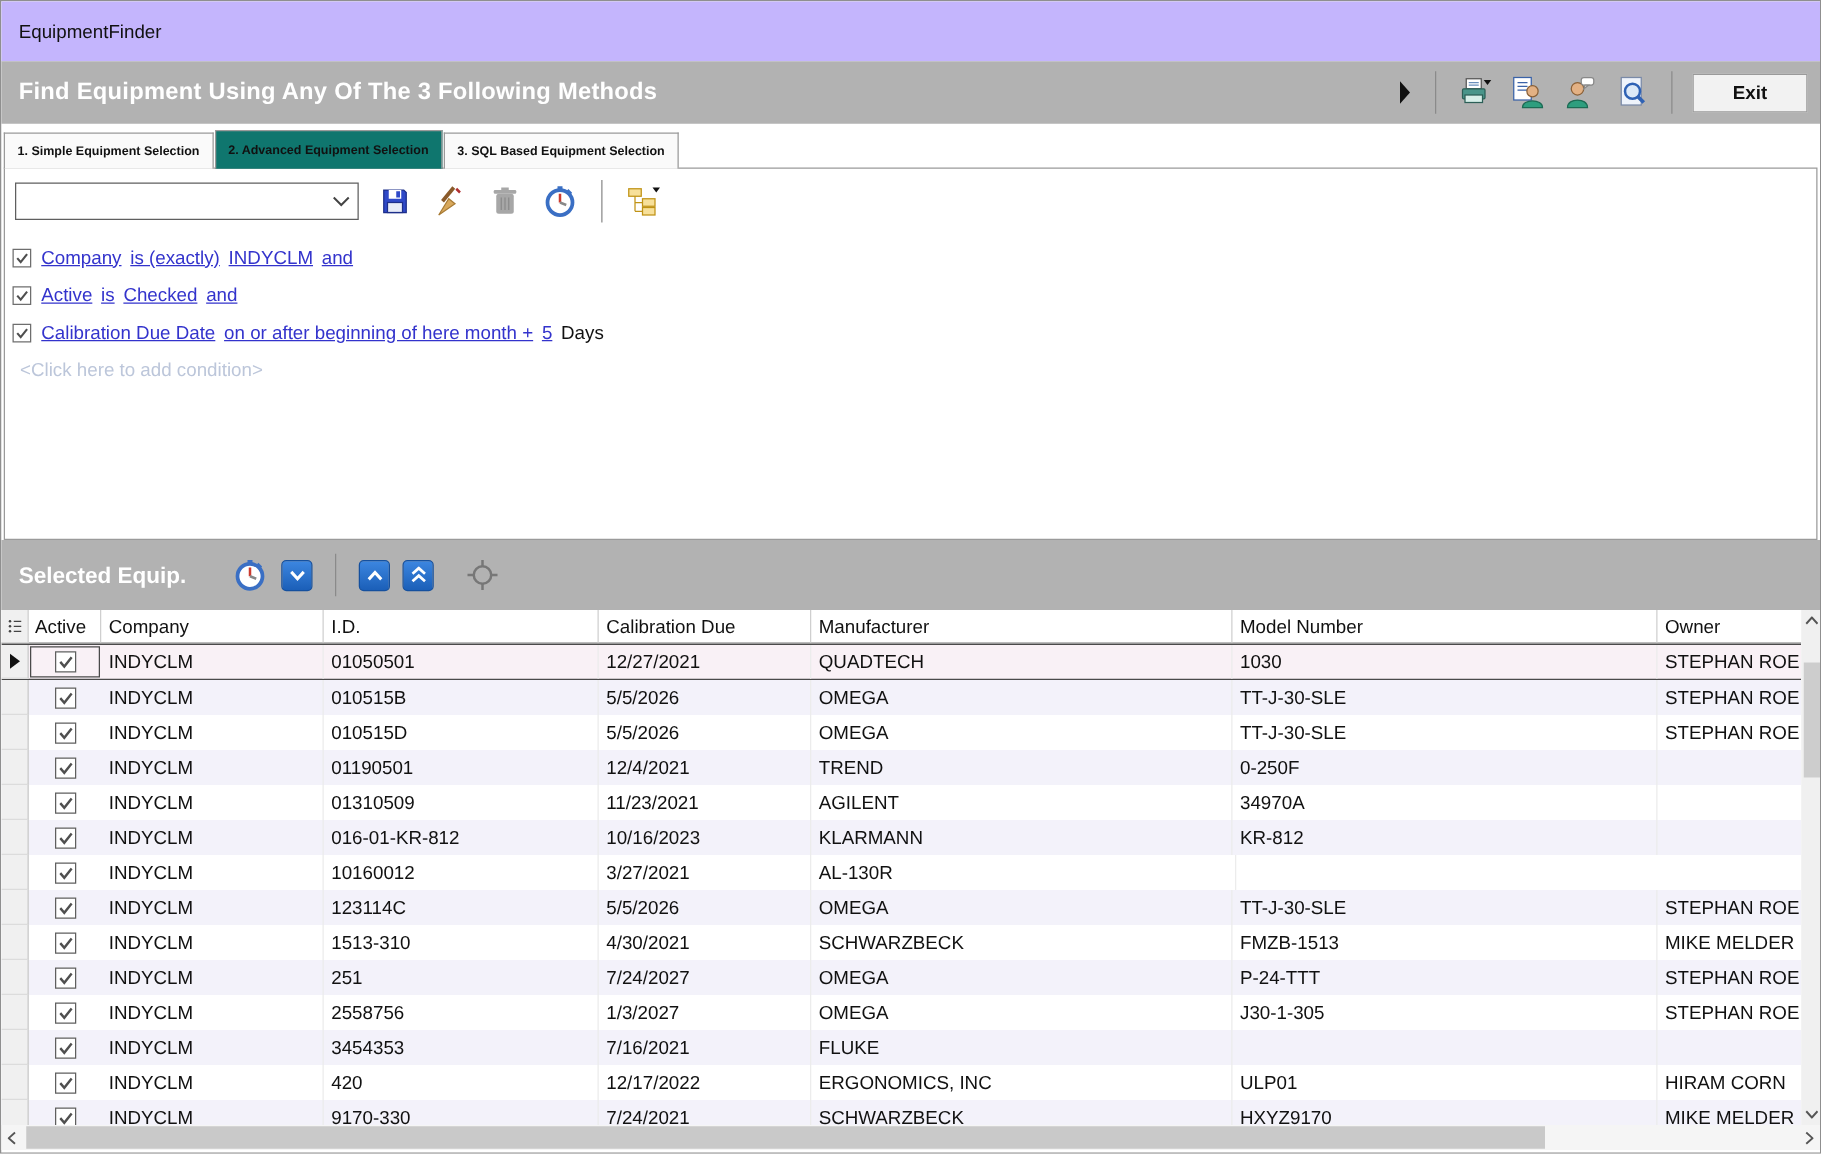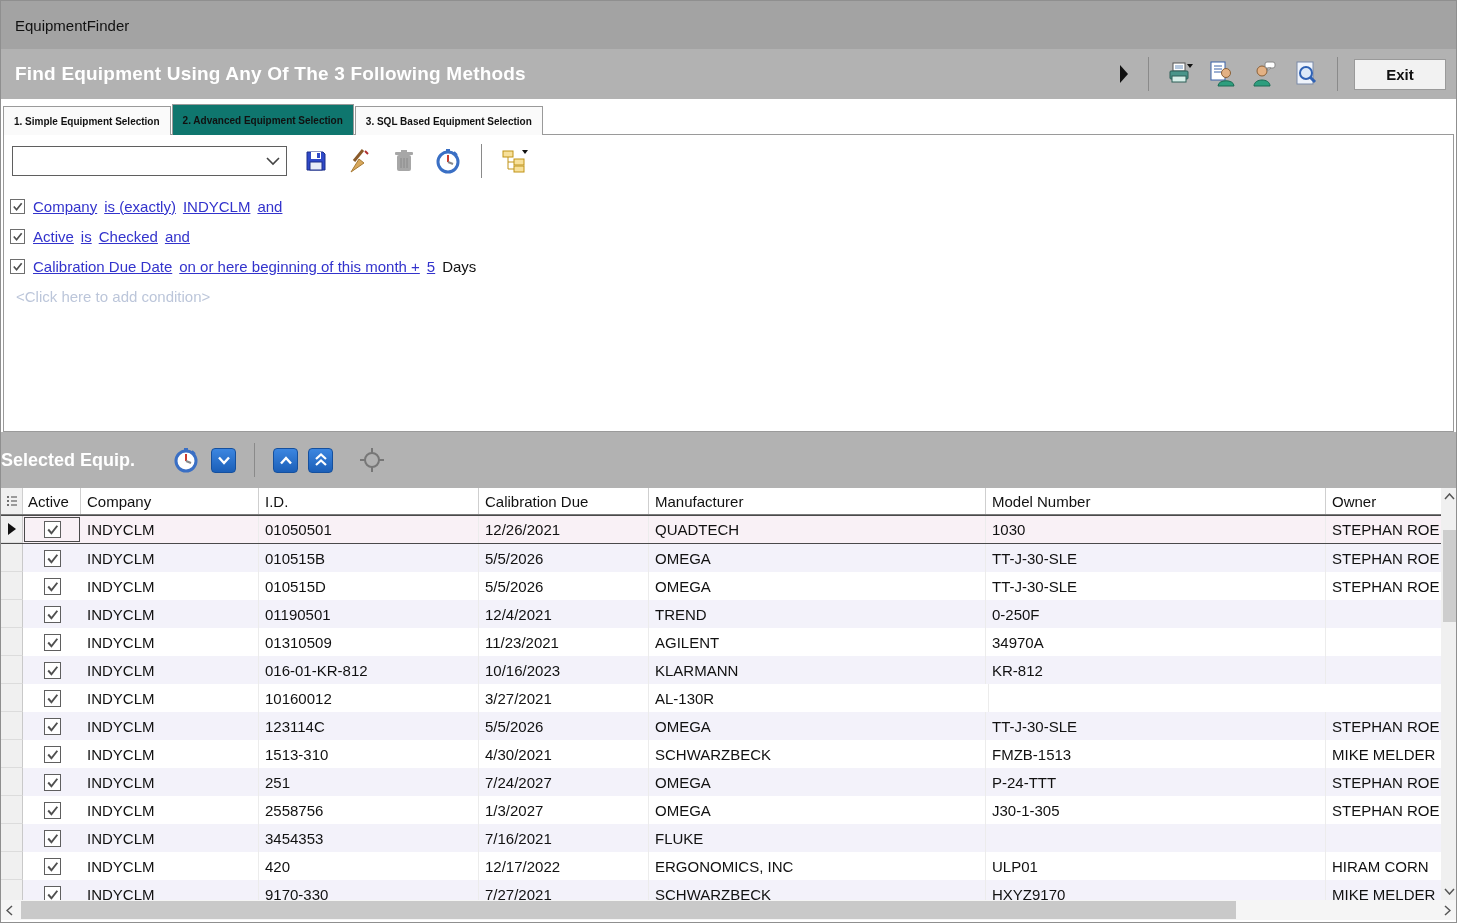--- a/index.html
+++ b/index.html
@@ -1,20 +1,20 @@
 <!DOCTYPE html>
 <html><head>
 <meta charset="utf-8">
 <style>
   * { margin:0; padding:0; box-sizing:border-box; }
   html,body { width:1457px; height:923px; font-family:"Liberation Sans", sans-serif; background:#fff; }
   .window { position:relative; width:1457px; height:923px; border:1px solid #8f8f8f; background:#fff; overflow:hidden; }
 
   
-  .titlebar { height:48px; background:#a3a3a3; display:flex; align-items:center; padding-left:14px; font-size:15px; color:#111; }
+  .titlebar { height:48px; background:#c4b5fd; display:flex; align-items:center; padding-left:14px; font-size:15px; color:#111; }
 
   
   .band { background:#b2b2b2; display:flex; align-items:center; }
   .band-top { height:50px; padding:0 10px 0 14px;align-items:center; }
   .band-title { color:#fff; font-weight:bold; font-size:19px; letter-spacing:.2px; flex:0 0 auto; }
   .band-spacer { flex:1; }
   .band-tools { display:flex; align-items:center; gap:12px; }
   .vsep { width:1px; height:34px; background:#8a8a8a; margin:0 4px; }
   .tool { width:30px; height:30px; display:flex; align-items:center; justify-content:center; cursor:pointer; }
   .collapse-handle { width:14px; height:26px; display:flex; align-items:center; }
@@ -31,21 +31,21 @@
   .combo { width:275px; height:30px; border:1px solid #5f5f5f; background:#fff; display:flex; align-items:center; justify-content:flex-end; padding-right:6px; cursor:pointer; }
   .conditions { padding:14px 0 0 6px; }
   .cond-row { display:flex; align-items:center; height:30px; font-size:15px; }
   .cbx { width:15px; height:15px; border:1px solid #6e6e6e; background:#fff; margin-right:8px; display:flex; align-items:center; justify-content:center; flex:0 0 auto; cursor:pointer; }
   .cond-seg { margin-right:7px; white-space:nowrap; }
   .cond-link { color:#3333cc; text-decoration:underline; cursor:pointer; }
   .cond-plain { color:#111; }
   .add-hint { color:#bcc6da; font-size:15px; height:30px; display:flex; align-items:center; padding-left:6px; cursor:pointer; }
 
   
-  .band-mid { height:56px; gap:10px; }
+  .band-mid { height:56px; padding-left:14px; gap:10px; }
   .band-mid-title { color:#fff; font-weight:bold; font-size:18px; margin-right:26px; }
   .sqbtn { width:25px; height:25px; border-radius:4px; background:linear-gradient(#3c86e0,#1b5fb8); border:1px solid #15509e; display:flex; align-items:center; justify-content:center; cursor:pointer; }
 
   
   .grid { position:relative; width:1457px; height:412px; background:#fff; font-size:15px; }
   .gtable { position:absolute; left:0; top:0; right:17px; bottom:0; overflow:hidden; }
   .ghead { display:flex; height:27px; border-bottom:1px solid #7a7a7a; background:#fff; }
   .ghead .gc { display:flex; align-items:center; padding-left:6px; border-right:1px solid #cfcfcf; color:#111; font-size:15px; overflow:hidden; white-space:nowrap; }
   .gbody { position:absolute; top:27px; left:0; right:0; bottom:0; overflow:hidden; }
   .tr { display:flex; height:28px; background:#fff; }
@@ -214,21 +214,21 @@
           <span class="cond-seg cond-link">Checked</span>
           <span class="cond-seg cond-link">and</span>
         </div>
         <div class="cond-row">
           <span class="cbx">
             <svg width="13" height="13" viewBox="0 0 14 14">
               <path d="M3 7 L6 10.5 L11.5 3.5" fill="none" stroke="#4f4f4f" stroke-width="1.8"></path>
             </svg>
           </span>
           <span class="cond-seg cond-link">Calibration Due Date</span>
-          <span class="cond-seg cond-link">on or here beginning of this month +</span>
+          <span class="cond-seg cond-link">on or after beginning of here month +</span>
           <span class="cond-seg cond-link">5</span>
           <span class="cond-seg cond-plain">Days</span>
         </div>
         <div class="add-hint">&lt;Click here to add condition&gt;</div>
       </div>
   </div>
 
   <div class="band band-mid">
     <span class="band-mid-title">Selected Equip.</span>
     <span class="tool">
@@ -295,21 +295,21 @@
             </div>
             <div class="gc c-active">
               <span class="gcheck">
                 <svg width="15" height="15" viewBox="0 0 14 14">
                   <path d="M3 7 L6 10.5 L11.5 3.5" fill="none" stroke="#4f4f4f" stroke-width="1.8"></path>
                 </svg>
               </span>
             </div>
             <div class="gc td c-company">INDYCLM</div>
             <div class="gc td c-id">01050501</div>
-            <div class="gc td c-cal">12/26/2021</div>
+            <div class="gc td c-cal">12/27/2021</div>
             <div class="gc td c-mfr">QUADTECH</div>
             <div class="gc td c-model">1030</div>
             <div class="gc td c-owner">STEPHAN ROE</div>
           </div>
           <div class="tr">
             <div class="gc c-sel"></div>
             <div class="gc c-active">
               <span class="gcheck">
                 <svg width="15" height="15" viewBox="0 0 14 14">
                   <path d="M3 7 L6 10.5 L11.5 3.5" fill="none" stroke="#4f4f4f" stroke-width="1.8"></path>
@@ -502,21 +502,21 @@
             <div class="gc c-sel"></div>
             <div class="gc c-active">
               <span class="gcheck">
                 <svg width="15" height="15" viewBox="0 0 14 14">
                   <path d="M3 7 L6 10.5 L11.5 3.5" fill="none" stroke="#4f4f4f" stroke-width="1.8"></path>
                 </svg>
               </span>
             </div>
             <div class="gc td c-company">INDYCLM</div>
             <div class="gc td c-id">9170-330</div>
-            <div class="gc td c-cal">7/27/2021</div>
+            <div class="gc td c-cal">7/24/2021</div>
             <div class="gc td c-mfr">SCHWARZBECK</div>
             <div class="gc td c-model">HXYZ9170</div>
             <div class="gc td c-owner">MIKE MELDER</div>
           </div>
         </div>
     </div>
     <div class="vscroll">
       <span class="sarrow">
         <svg width="11" height="7" viewBox="0 0 11 7">
             <path d="M1 6 L5.5 1 L10 6" fill="none" stroke="#555" stroke-width="1.5"></path>

